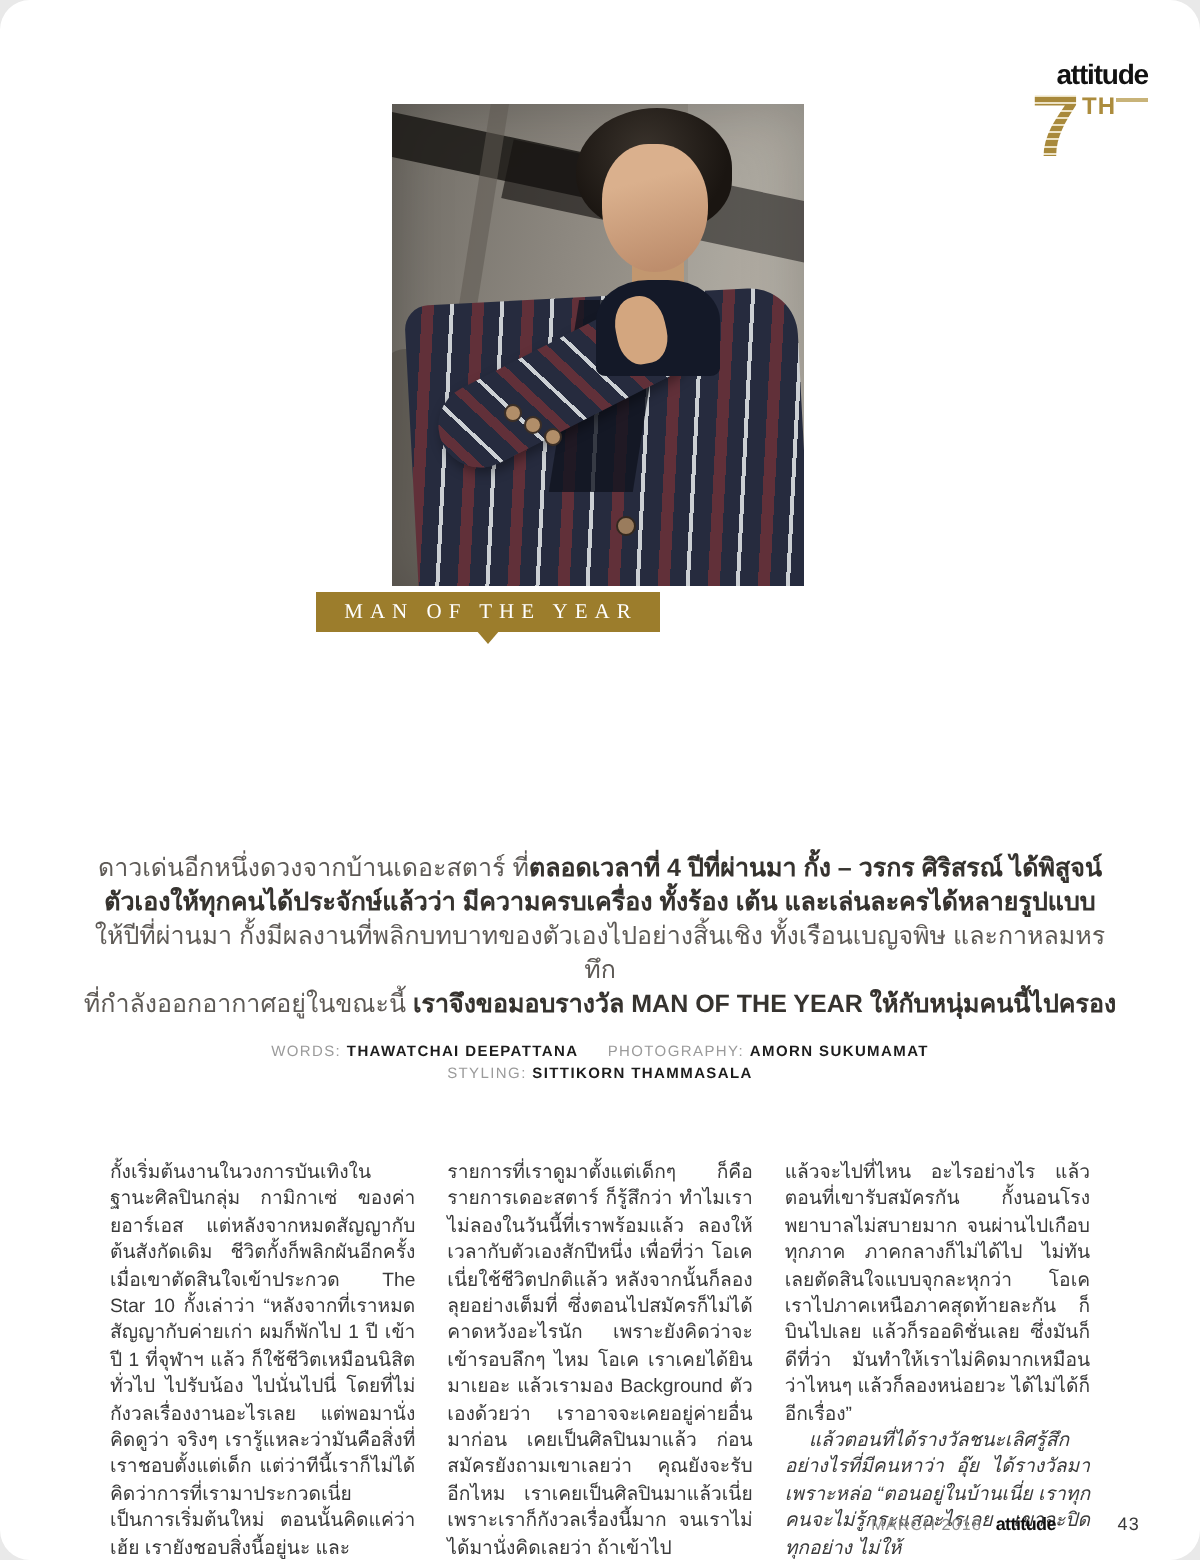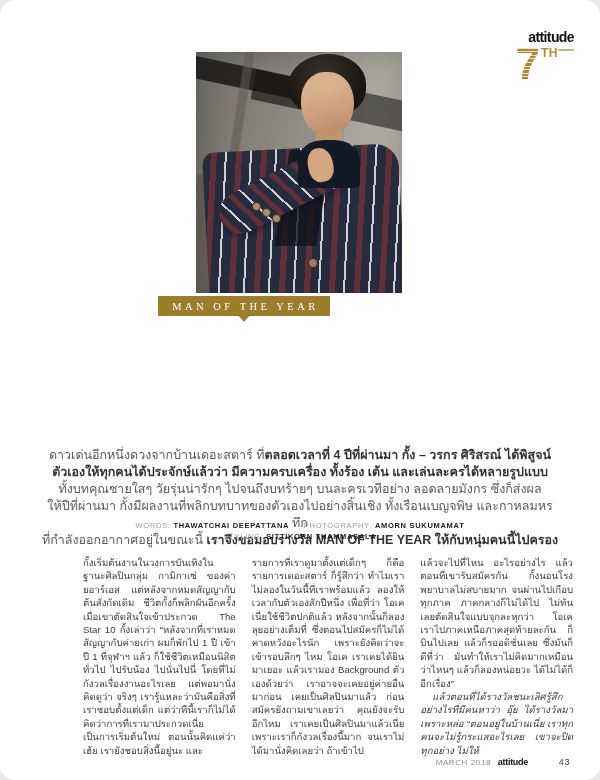--- a/index.html
+++ b/index.html
@@ -62,31 +62,31 @@
     font-family:"Liberation Serif","DejaVu Serif",serif;
     font-size:10.5px; letter-spacing:3.5px; padding:5px 11px 4px 14px; }
   .badge-pointer { width:0; height:0; margin:-1px auto 0;
     border-left:6px solid transparent; border-right:6px solid transparent; border-top:7px solid #9c7d2c; }
 
   .title { position:absolute; top:321px; left:0; width:600px; text-align:center; color:#1b1b1b; }
   .title div { font-size:43px; font-weight:bold; letter-spacing:13px; padding-left:13px; line-height:43px; }
 
   
   .lede { position:absolute; top:426px; left:40px; width:520px; text-align:center;
-    font-size:12.5px; line-height:17px; color:#5e5a56;margin-top:21px; }
+    font-size:12.5px; line-height:17px; color:#5e5a56; }
   .lede .seg-bold { color:#36332f; font-weight:bold; }
 
   
   .credits { position:absolute; top:520px; left:0; width:600px; text-align:center;
     font-size:7.5px; letter-spacing:0.7px; color:#9b9b9b; line-height:11px; }
   .credit-name { color:#1c1c1c; font-weight:bold; }
   .credit-gap { display:inline-block; width:9px; }
 
   
-  .body-cols { position:absolute; top:556px; left:55px; width:490px; display:flex; gap:16px;margin-left:28px; }
+  .body-cols { position:absolute; top:580px; left:55px; width:490px; display:flex; gap:16px; }
   .col { width:153px; font-size:9.6px; line-height:13.4px; color:#3a3a3a; text-align:justify; }
   .col p { margin:0; }
   .col p.indent { text-indent:12px;font-style:italic; }
 
   
   .footer { position:absolute; top:757px; right:30px; font-size:8px; color:#8d8d8d; letter-spacing:0.6px; }
   .footer-brand { color:#111111; font-weight:bold; font-size:9px; letter-spacing:-0.3px; margin-left:4px; }
   .footer-page { color:#3a3a3a; font-size:9px; margin-left:28px; }
 </style>
 </head>
@@ -127,21 +127,20 @@
 
   <div class="badge-wrap">
     <div class="badge">MAN OF THE YEAR</div>
     <div class="badge-pointer"></div>
   </div>
 
 
   <div class="lede">
     <div><span>ดาวเด่นอีกหนึ่งดวงจากบ้านเดอะสตาร์ ที่</span><span class="seg-bold">ตลอดเวลาที่ 4 ปีที่ผ่านมา กั้ง – วรกร ศิริสรณ์ ได้พิสูจน์</span></div>
     <div><span class="seg-bold">ตัวเองให้ทุกคนได้ประจักษ์แล้วว่า มีความครบเครื่อง ทั้งร้อง เต้น และเล่นละครได้หลายรูปแบบ</span></div>
-    <div><span>ทั้งบทคุณชายใสๆ วัยรุ่นน่ารักๆ ไปจนถึงบทร้ายๆ บนละครเวทีอย่าง ลอดลายมังกร ซึ่งก็ส่งผล</span></div>
     <div><span>ให้ปีที่ผ่านมา กั้งมีผลงานที่พลิกบทบาทของตัวเองไปอย่างสิ้นเชิง ทั้งเรือนเบญจพิษ และกาหลมหรทึก</span></div>
     <div><span>ที่กำลังออกอากาศอยู่ในขณะนี้ </span><span class="seg-bold">เราจึงขอมอบรางวัล MAN OF THE YEAR ให้กับหนุ่มคนนี้ไปครอง</span></div>
   </div>
 
   <div class="credits">
     <div>
       <span>WORDS:</span>
       <span class="credit-name">THAWATCHAI DEEPATTANA</span>
       <span class="credit-gap"></span>
       <span>PHOTOGRAPHY:</span>

